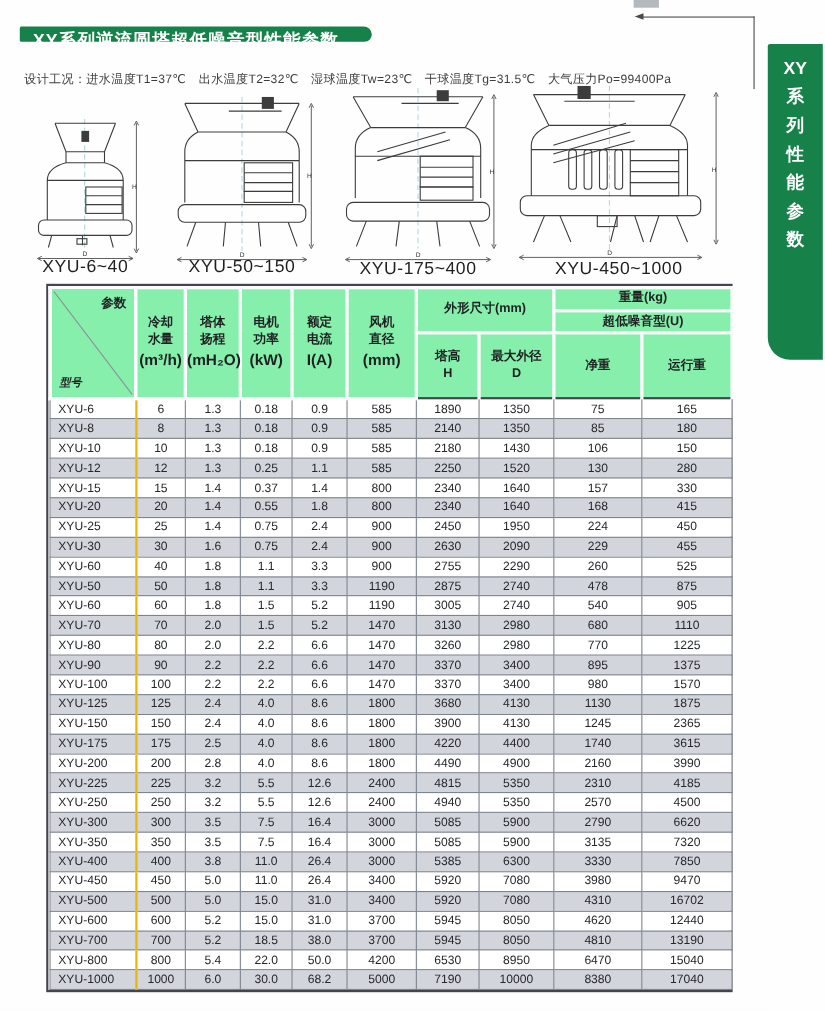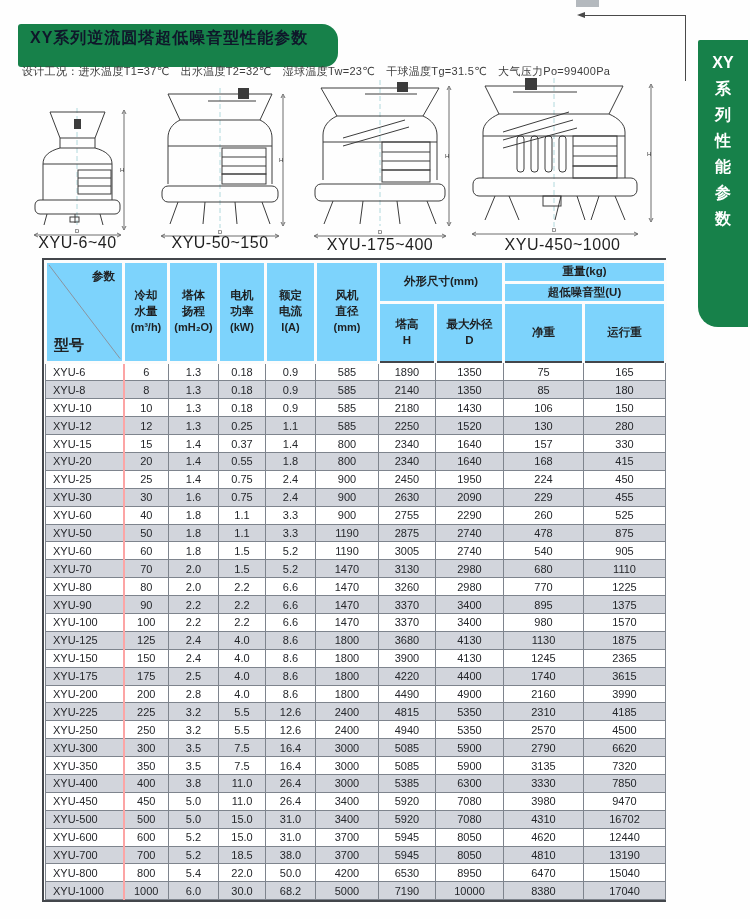--- a/index.html
+++ b/index.html
@@ -1,53 +1,53 @@
 <!DOCTYPE html>
 <html style="--green: #17814a;"><head>
 <meta charset="utf-8">
 <style>
   html,body{margin:0;padding:0;background:#e8e8e8;}
   .page{position:relative;width:750px;height:919px;background:#fefefe;overflow:hidden;
         font-family:"Liberation Sans","DejaVu Sans",sans-serif;color:#222;}
   
-  .banner{position:absolute;left:18px;top:24px;height:43px;line-height:27px;
-          background:var(--green);color:#0f172a;font-weight:bold;font-size:16px;
+  .banner{position:absolute;left:18px;top:24px;height:14px;line-height:27px;
+          background:var(--green);color:#ffffff;font-weight:bold;font-size:16px;
           padding:0 30px 0 12px;border-radius:3px 16px 14px 3px;letter-spacing:1px;}
   .conditions{position:absolute;left:22px;top:64px;font-size:11px;color:#3c3c3c;letter-spacing:.3px;}
   .corner-mark{position:absolute;left:576px;top:0;width:23px;height:7px;background:#b4b9be;}
   
   .side-tab{position:absolute;right:2px;top:40px;width:50px;height:287px;background:var(--green);
             border-radius:2px 0 0 20px;text-align:center;padding-top:10px;box-sizing:border-box;}
   .side-tab .ch{color:#fff;font-size:16px;font-weight:bold;line-height:26px;}
   
   .tower{position:absolute;}
   .tower svg{display:block;}
   .tower-label{position:absolute;font-size:16px;color:#1f1f1f;text-align:center;letter-spacing:.5px;}
   .dim-leader-h{position:absolute;left:583px;top:15px;width:103px;height:1px;background:#4a4a4a;}
   .dim-leader-v{position:absolute;left:685px;top:15px;width:1px;height:66px;background:#4a4a4a;}
   .dim-arrow{position:absolute;left:577px;top:12px;width:0;height:0;
              border-top:3px solid transparent;border-bottom:3px solid transparent;border-right:8px solid #4a4a4a;}
   
   .table-wrap{position:absolute;left:42px;top:258px;width:620px;border:2px solid #43464b;background:#fff;}
   table.specs{border-collapse:collapse;width:100%;table-layout:fixed;}
-  .specs thead th{background:#7dd3fc;border:3px solid #fcfcfc;font-size:11.5px;font-weight:bold;
+  .specs thead th{background:#86efac;border:3px solid #fcfcfc;font-size:11.5px;font-weight:bold;
                   color:#1e2022;padding:1px 0;line-height:1.35;margin-top:40px;}
   .specs thead tr.mini th{height:15px;}
   .specs thead tr.subhdr th{height:55px;}
   .specs thead tr.subhdr th,.specs thead tr.mini th{border-bottom:3px solid #fcfcfc;}
   .specs thead tr:last-child th{border-bottom:2px solid #43464b;}
-  .unit{font-size:11px;}
+  .unit{font-size:14px;}
   th.corner{position:relative;}
   th.corner .diag{position:absolute;left:0;top:0;width:100%;height:100%;}
   th.corner .c-top{position:absolute;top:6px;right:7px;font-size:11.5px;}
-  th.corner .c-bot{position:absolute;bottom:5px;left:7px;font-size:15px;}
+  th.corner .c-bot{position:absolute;bottom:5px;left:7px;font-size:10px;font-style:italic;}
   .specs tbody td{border:1px solid #7e848d;height:16.9px;padding:0;text-align:center;
                   font-size:11px;color:#25272b;background:#fff;}
   .specs tbody td.model{text-align:left;padding-left:7px;}
-  .specs tbody td:first-child{border-right:2px solid #fca5a5;}
+  .specs tbody td:first-child{border-right:2px solid #eab308;}
   .specs tbody tr.alt td{background:#d2d5dc;}
   .footer-note{position:absolute;left:46px;top:901px;font-size:11.5px;color:#333;letter-spacing:.4px;margin-top:46px;}
   :root{--green:#17814a;}
   .twr{stroke:#3c3c3c;stroke-width:1;fill:none;}
   .twr-fill{fill:#3c3c3c;stroke:none;}
   .cline{stroke:#9fd0d6;stroke-width:.8;stroke-dasharray:5 3;fill:none;}
   .dim{stroke:#4a4a4a;stroke-width:.8;fill:none;}
   .dimtxt{font-size:6px;fill:#333;stroke:none;font-family:"Liberation Sans",sans-serif;}
 </style>
 </head>

